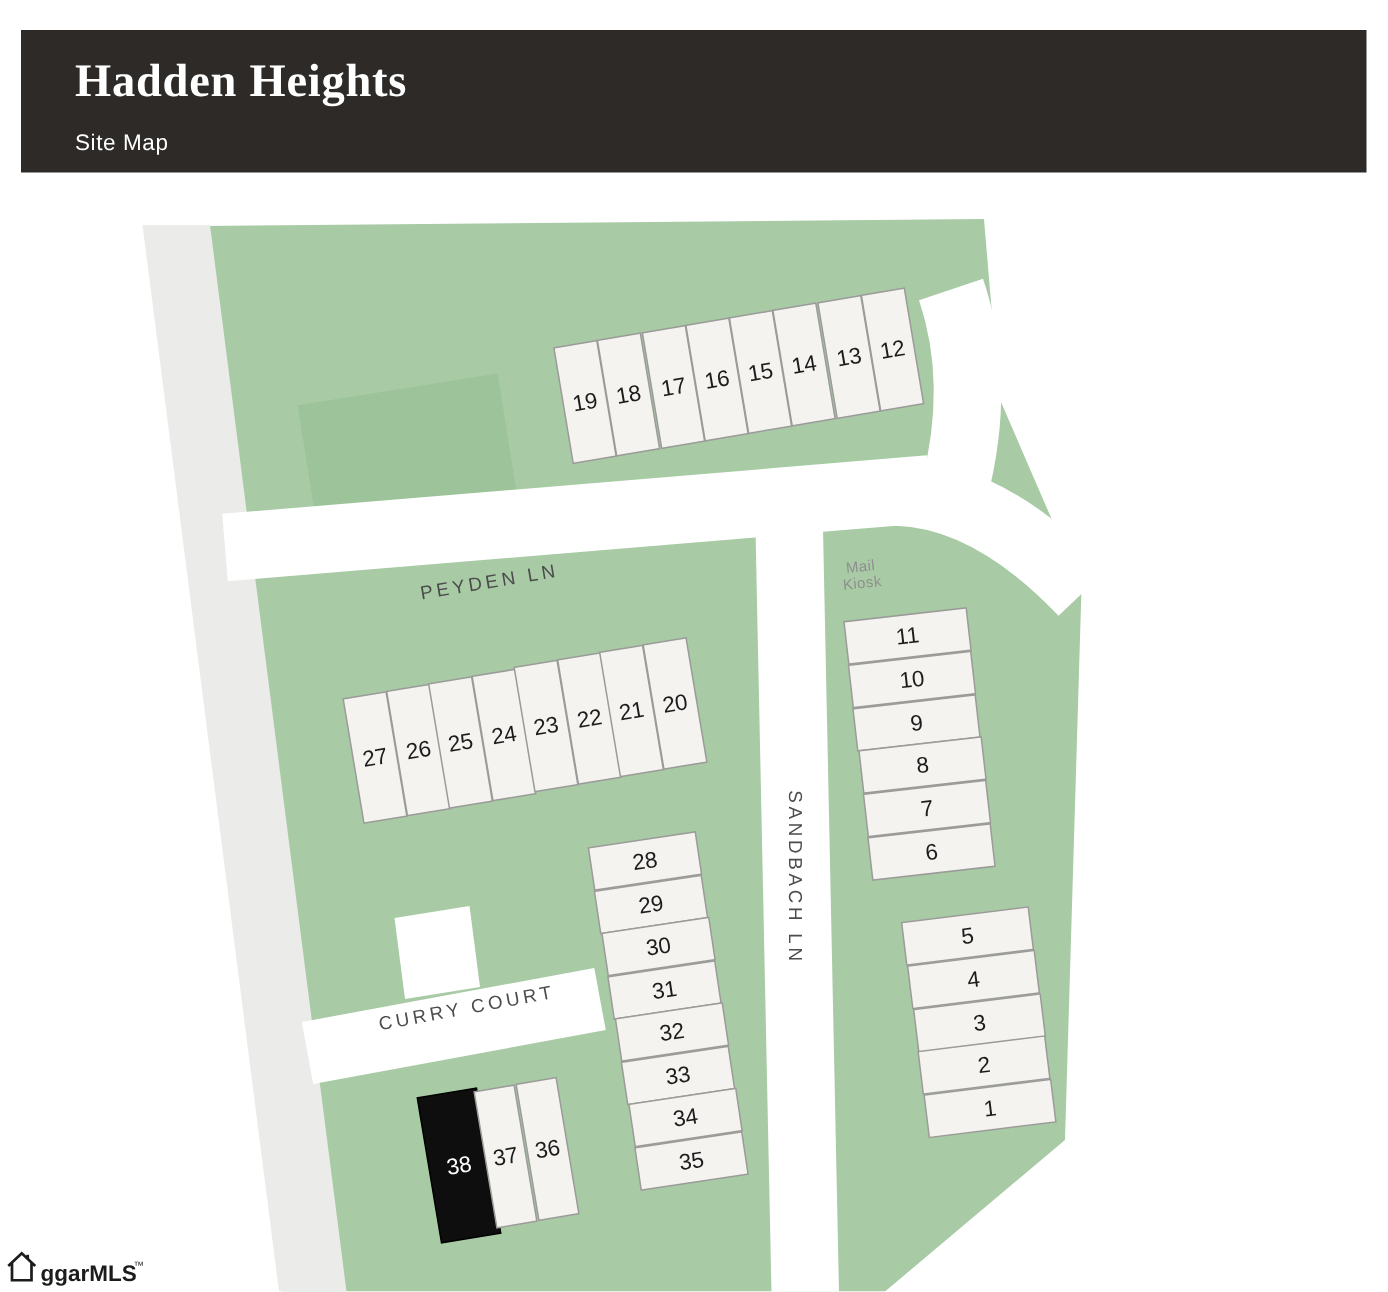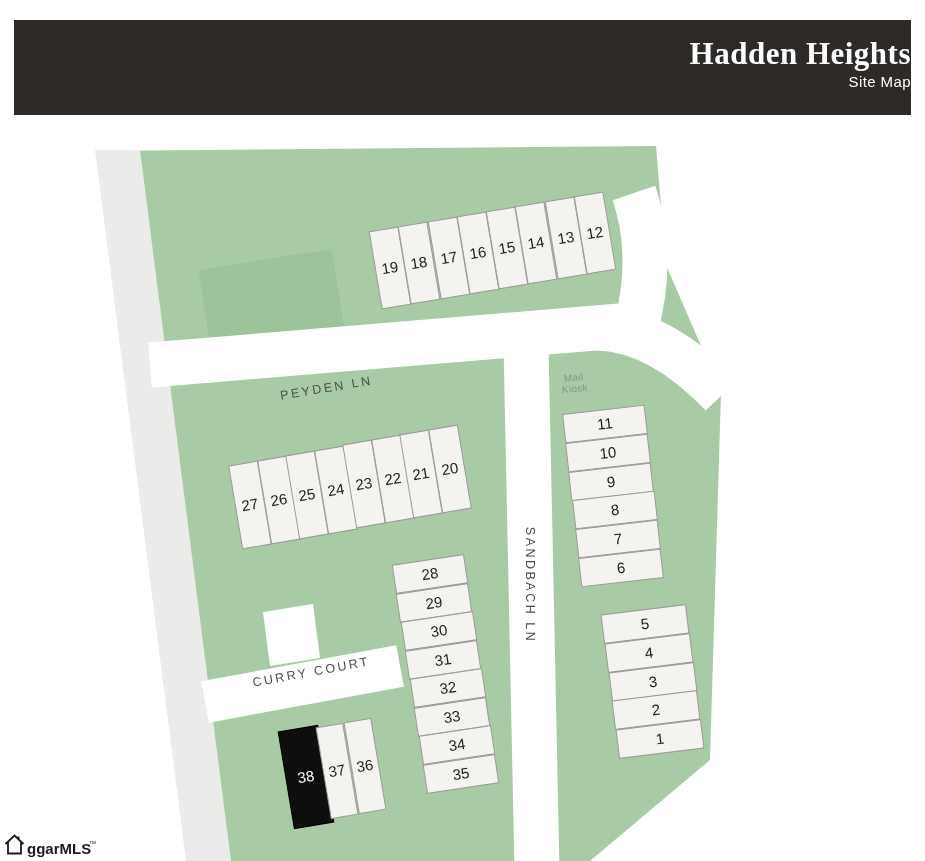--- a/index.html
+++ b/index.html
@@ -7,29 +7,28 @@
     width:925px;height:861px;position:relative;overflow:hidden;
     background:#ffffff;
     font-family:"Liberation Sans",sans-serif;
   }
   .header{
     position:absolute;left:14px;top:20px;right:14px;height:95px;
     background:var(--header-bg,#2d2a28);
     color:var(--header-text,#fff);
     box-sizing:border-box;
     padding:17px 0 0 36px;
-    text-align:right;
   }
   .header h1{
     margin:0;
     font-family:"Liberation Serif",serif;
     font-size:31px;font-weight:600;letter-spacing:.5px;line-height:1.1;
   }
   .header .subtitle{
-    font-size:15px;letter-spacing:.4px;margin-top:2px;
+    font-size:15px;letter-spacing:.4px;margin-top:16px;
   }
   svg.map{position:absolute;left:0;top:0;}
 
   .green{fill:var(--green,#a8cba5);}
   .green-dark{fill:var(--green-dark,#9cc399);}
   .road-left{fill:var(--road-left,#ebebe9);}
   .road{stroke:var(--road,#fff);fill:none;stroke-width:45;}
   .road-narrow{stroke:var(--road,#fff);fill:none;stroke-width:42;}
   .road-fill{fill:var(--road,#fff);}
 

